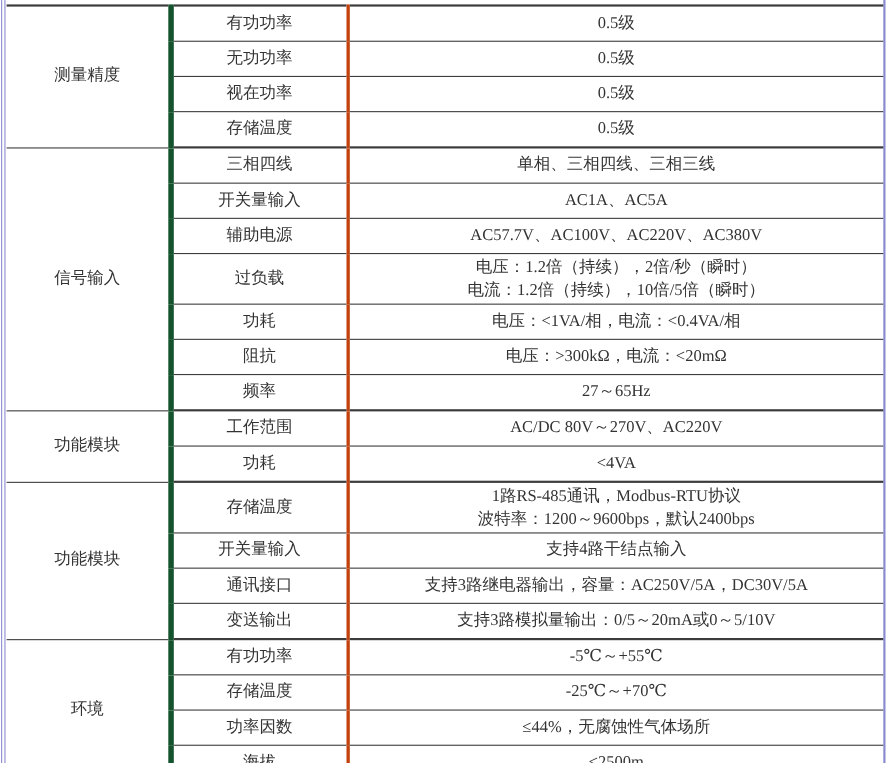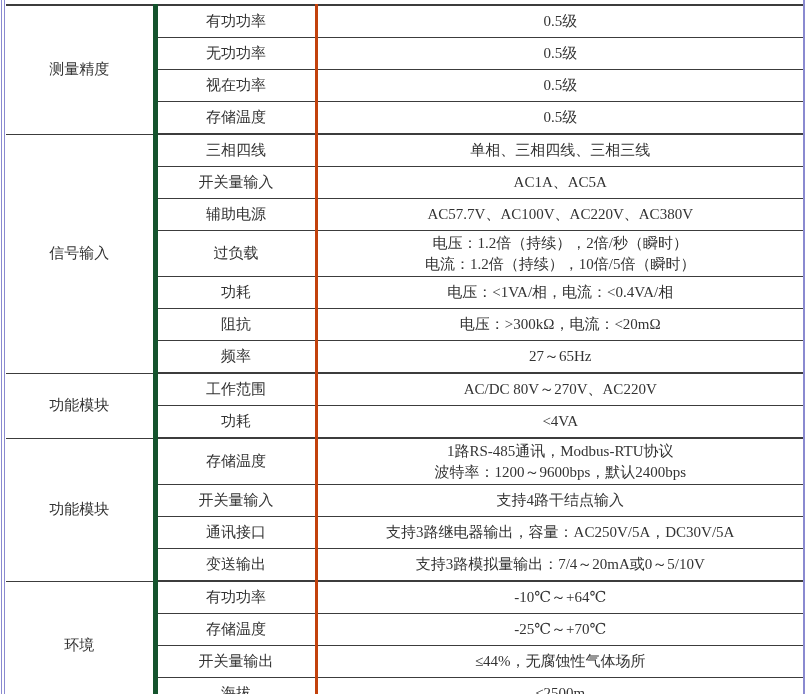--- a/index.html
+++ b/index.html
@@ -170,38 +170,38 @@
         </tr>
         <tr>
           <td class="param">通讯接口</td>
           <td class="val">
             <span class="vline">支持3路继电器输出，容量：AC250V/5A，DC30V/5A</span>
           </td>
         </tr>
         <tr class="section-end">
           <td class="param">变送输出</td>
           <td class="val">
-            <span class="vline">支持3路模拟量输出：7/4～20mA或0～5/10V</span>
+            <span class="vline">支持3路模拟量输出：0/5～20mA或0～5/10V</span>
           </td>
         </tr>
         <tr>
           <td class="cat" rowspan="4">环境</td>
           <td class="param">有功功率</td>
           <td class="val">
-            <span class="vline">-10℃～+64℃</span>
+            <span class="vline">-5℃～+55℃</span>
           </td>
         </tr>
         <tr>
           <td class="param">存储温度</td>
           <td class="val">
             <span class="vline">-25℃～+70℃</span>
           </td>
         </tr>
         <tr>
-          <td class="param">开关量输出</td>
+          <td class="param">功率因数</td>
           <td class="val">
             <span class="vline">≤44%，无腐蚀性气体场所</span>
           </td>
         </tr>
         <tr class="section-end">
           <td class="param">海拔</td>
           <td class="val">
             <span class="vline">≤2500m</span>
           </td>
         </tr>

